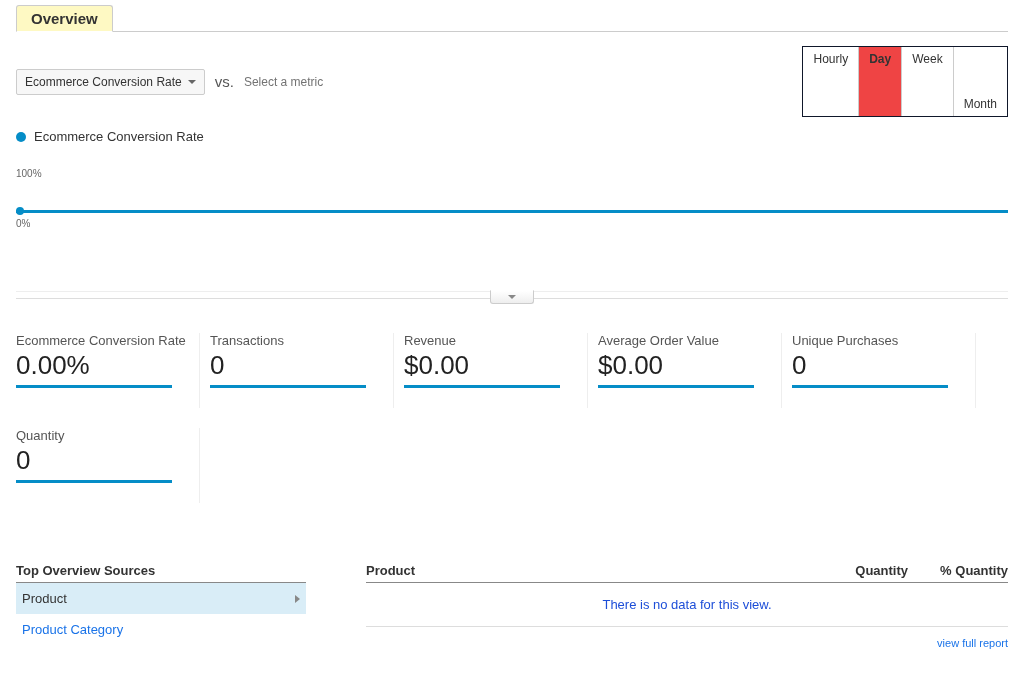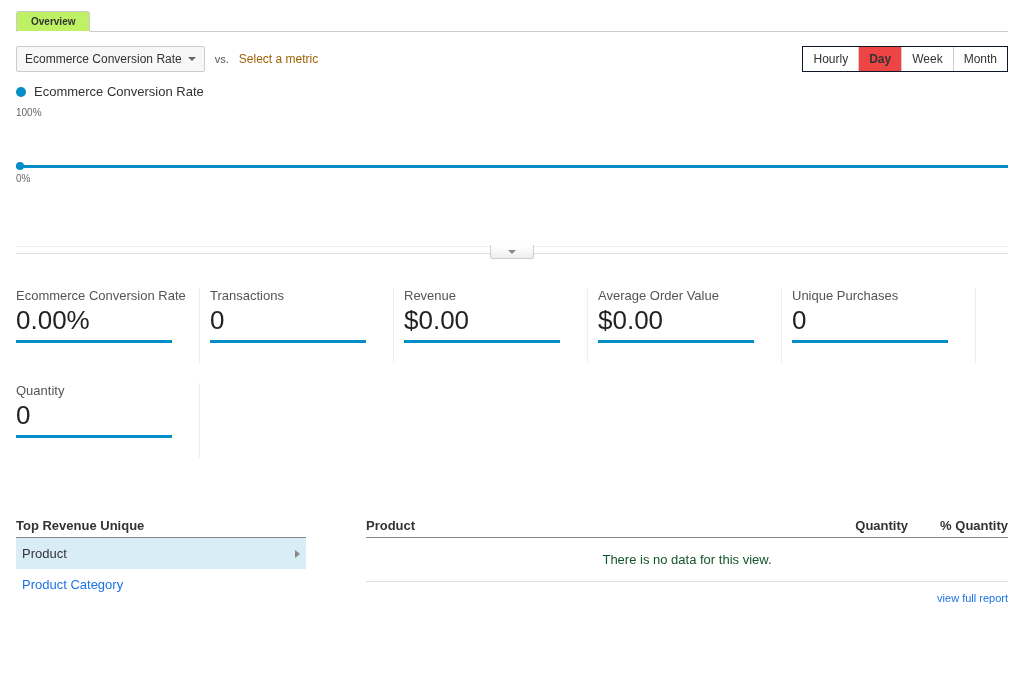--- a/index.html
+++ b/index.html
@@ -17,24 +17,24 @@
   
   .tabbar {
     border-bottom: 1px solid #ccc;
     display: flex;
     align-items: flex-end;
     height: 32px;
   }
   .tab {
     border: 1px solid #ccc;
     border-bottom: 1px solid #fff;
-    background: #bef264;
+    background: #fef9c3;
     padding: 4px 14px;
     font-weight: bold;
-    font-size: 10px;
+    font-size: 15px;
     position: relative;
     bottom: -1px;
     border-radius: 3px 3px 0 0;
     cursor: pointer;
   }
 
   
   .controls-row {
     display: flex;
     align-items: center;
@@ -52,37 +52,37 @@
     gap: 6px;
     cursor: pointer;
     background: #f7f7f7;
   }
   .metric-dropdown .caret {
     width: 0; height: 0;
     border-left: 4px solid transparent;
     border-right: 4px solid transparent;
     border-top: 4px solid #666;
   }
-  .vs-label { font-size: 11px; color: #555; }
-  .select-metric { color: #a16207; font-size: 12px; cursor: pointer; }
+  .vs-label { font-size: 15px; color: #555; }
+  .select-metric { color: #737373; font-size: 12px; cursor: pointer; }
 
   .time-toggle {
     display: inline-flex;
     border: 1px solid #0f172a;
     border-radius: 0;
     overflow: hidden;
   }
   .time-toggle .seg {
     padding: 5px 10px;
     font-size: 12px;
     cursor: pointer;
     border-right: 1px solid #ccc;
     background: #fff;
   }
-  .time-toggle .seg:last-child { border-right: none; }
+  .time-toggle .seg:last-child { border-right: none; margin-top: 45px; }
   .time-toggle .seg.active {
     background: #ef4444;
     font-weight: bold;
   }
 
   
   .legend {
     display: flex;
     align-items: center;
     gap: 8px;
@@ -102,21 +102,21 @@
     height: 140px;
     margin-top: 2px;
     border-bottom: 1px solid #eee;
   }
   .chart .y-label {
     position: absolute;
     left: 0;
     font-size: 10px;
     color: #666;
   }
-  .chart .y-100 { top: 0; }
+  .chart .y-100 { top: 16px; }
   .chart .y-0 { top: 66px; }
   .chart .line {
     position: absolute;
     left: 0; right: 0;
     top: 58px;
     height: 3px;
     background: #058DC7;
   }
   .chart .start-dot {
     position: absolute;
@@ -228,21 +228,21 @@
     border-bottom: 1px solid #888;
     font-weight: bold;
     font-size: 13px;
     padding-bottom: 4px;
   }
   .table-header .col-prod { flex: 1; }
   .table-header .col-qty { width: 80px; text-align: right; }
   .table-header .col-pqty { width: 100px; text-align: right; padding-left: 10px; }
   .table-empty {
     text-align: center;
-    color: #14532d;
+    color: #1d4ed8;
     font-size: 13px;
     padding: 14px 0;
     border-bottom: 1px solid #ddd;
   }
   .view-full {
     text-align: right;
     padding-top: 8px;
   }
   .view-full a {
     color: #1a73e8;
@@ -324,21 +324,21 @@
     <div style="flex-basis:100%; height:20px;"></div>
     <div class="card">
       <div class="label">Quantity</div>
       <div class="value">0</div>
       <div class="spark"></div>
     </div>
   </div>
 
   <div class="bottom">
     <div class="sources">
-      <div class="header">Top Revenue Unique</div>
+      <div class="header">Top Overview Sources</div>
       <div class="item selected">
         <span>Product</span>
         <span class="chev"></span>
       </div>
       <div class="item">Product Category</div>
     </div>
     <div class="table-area">
       <div class="table-header">
         <div class="col-prod">Product</div>
         <div class="col-qty">Quantity</div>

